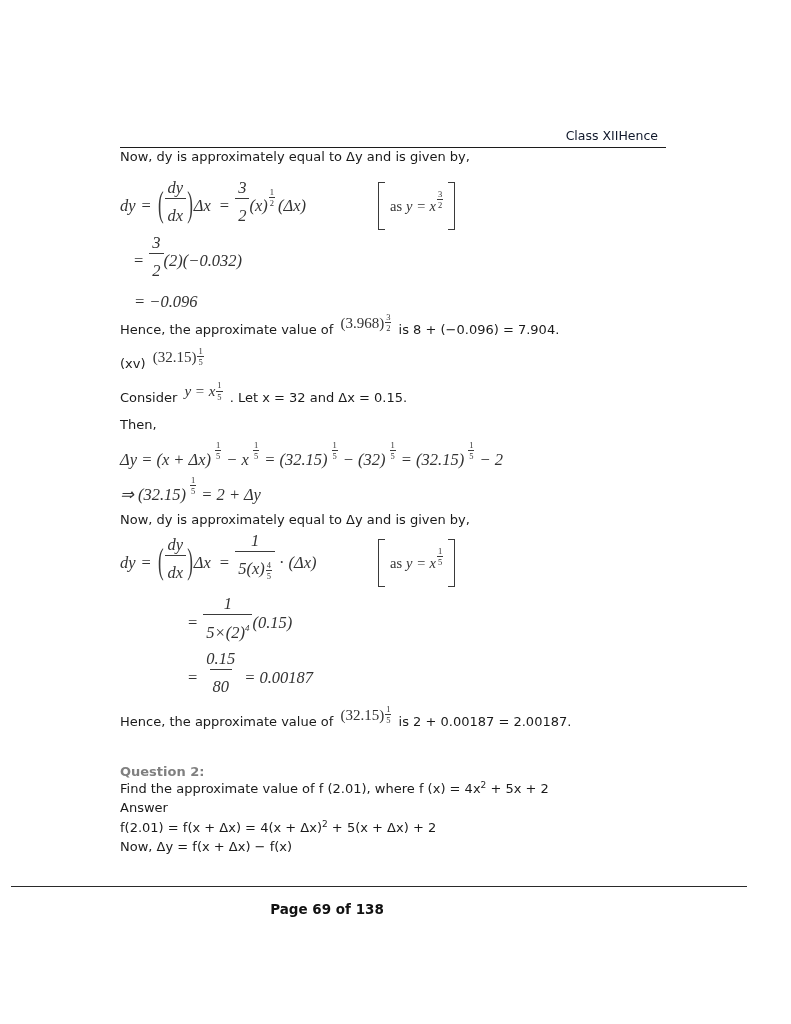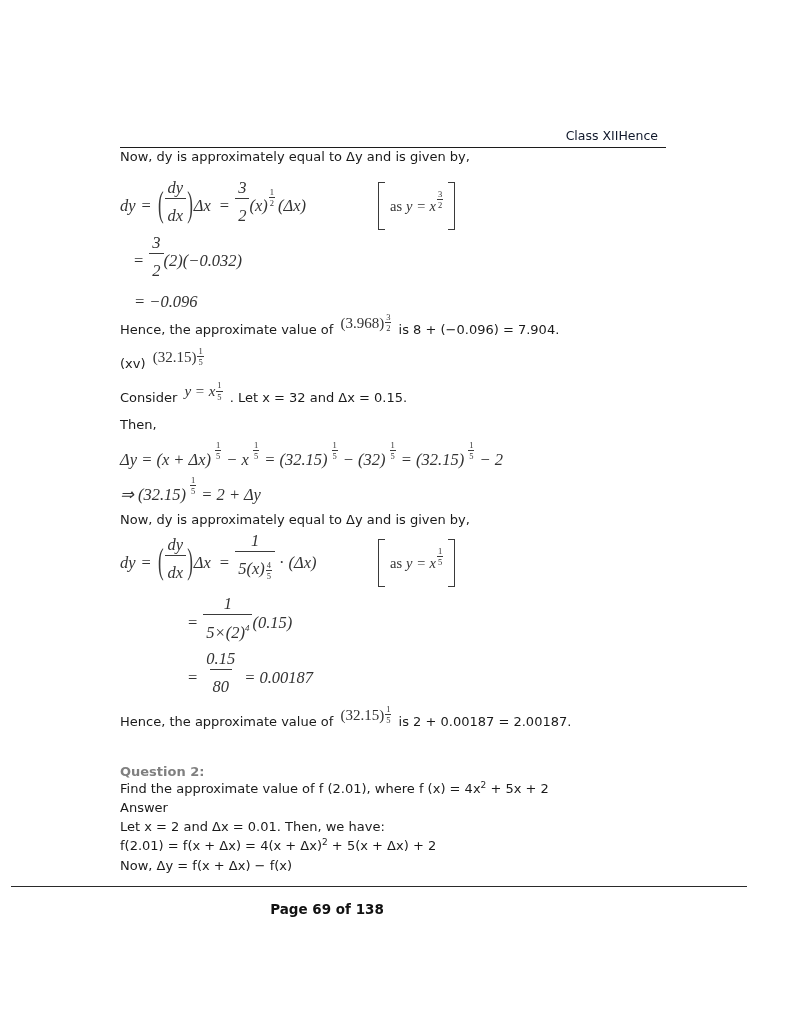--- a/index.html
+++ b/index.html
@@ -249,21 +249,20 @@
     </p>
 
     <p class="qhead mt24">Question 2:</p>
 
     <p class="body mt8">
       <span>Find the approximate value of f (2.01), where f (x) = 4x</span><sup class="psup">2</sup><span> + 5x + 2</span>
     </p>
 
     <p class="body mt5">Answer</p>
 
-    <p class="body mt4">Let x = 2 and Δx = 0.01. Then, we have:</p>
 
     <p class="body mt4">
       <span>f(2.01) = f(x + Δx) = 4(x + Δx)</span><sup class="psup">2</sup><span> + 5(x + Δx) + 2</span>
     </p>
 
     <p class="body mt4">Now, Δy = f(x + Δx) − f(x)</p>
 
   </div>
 
   <div class="footer-rule"></div>

